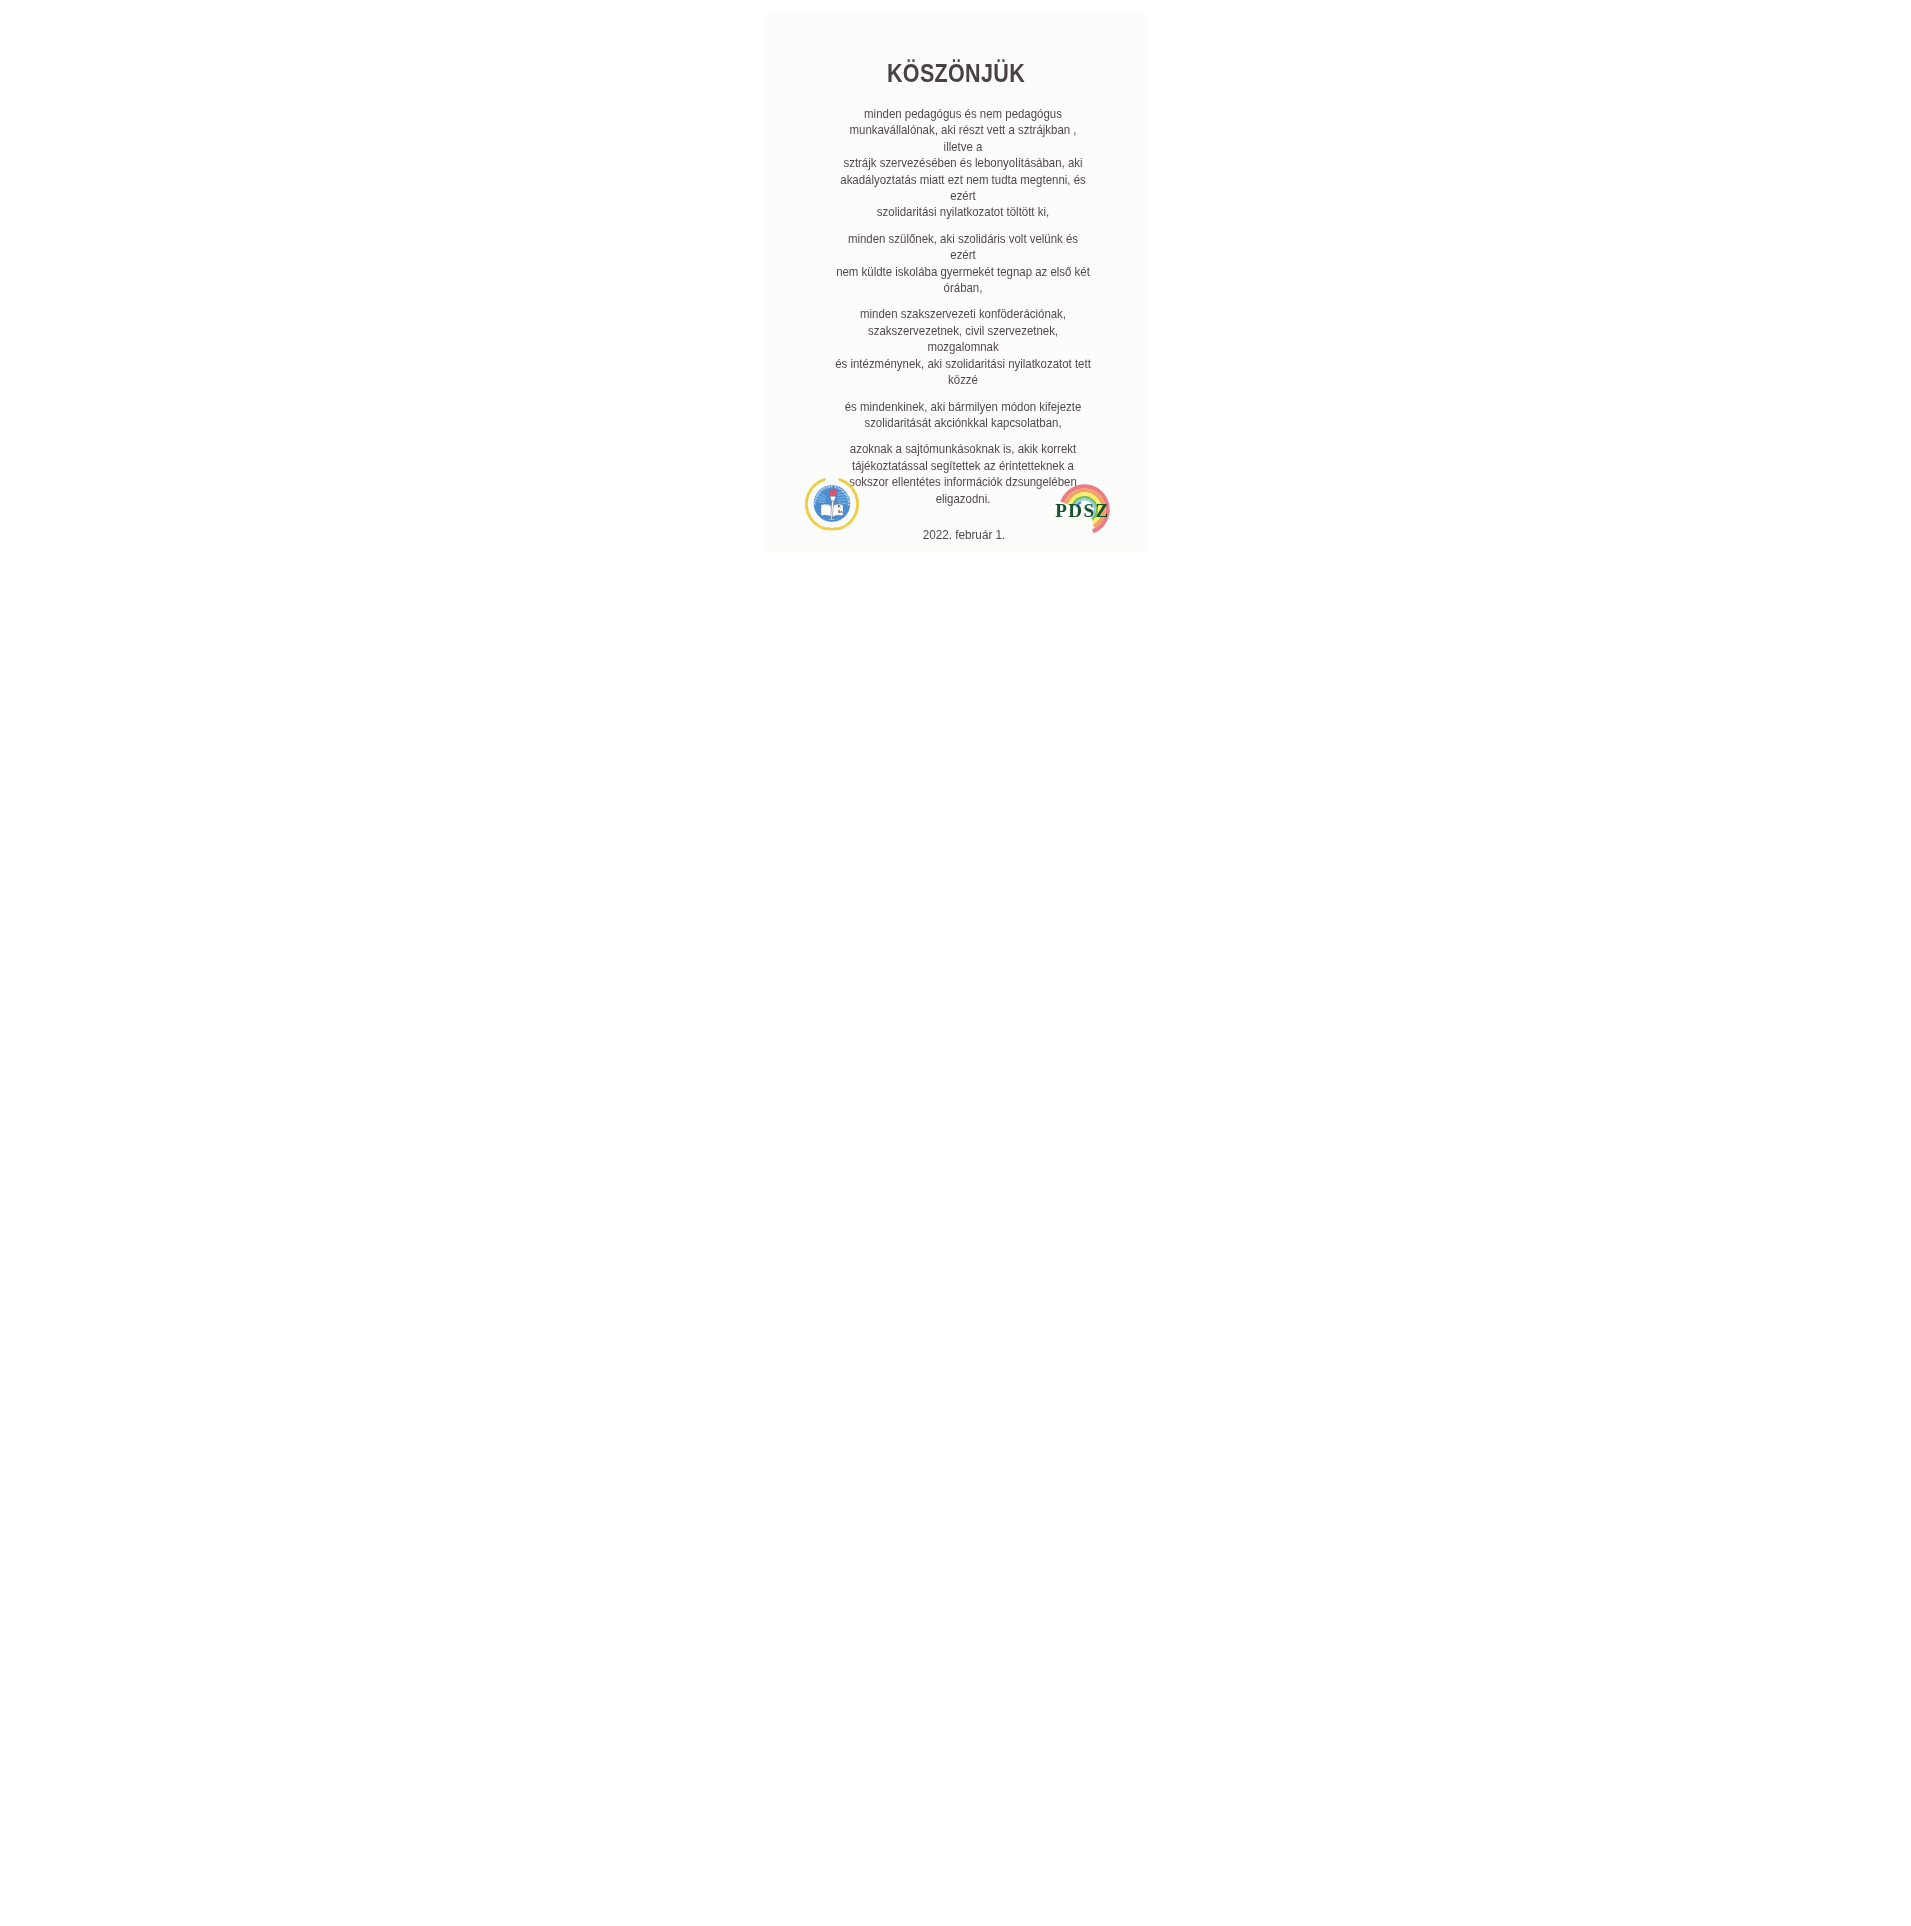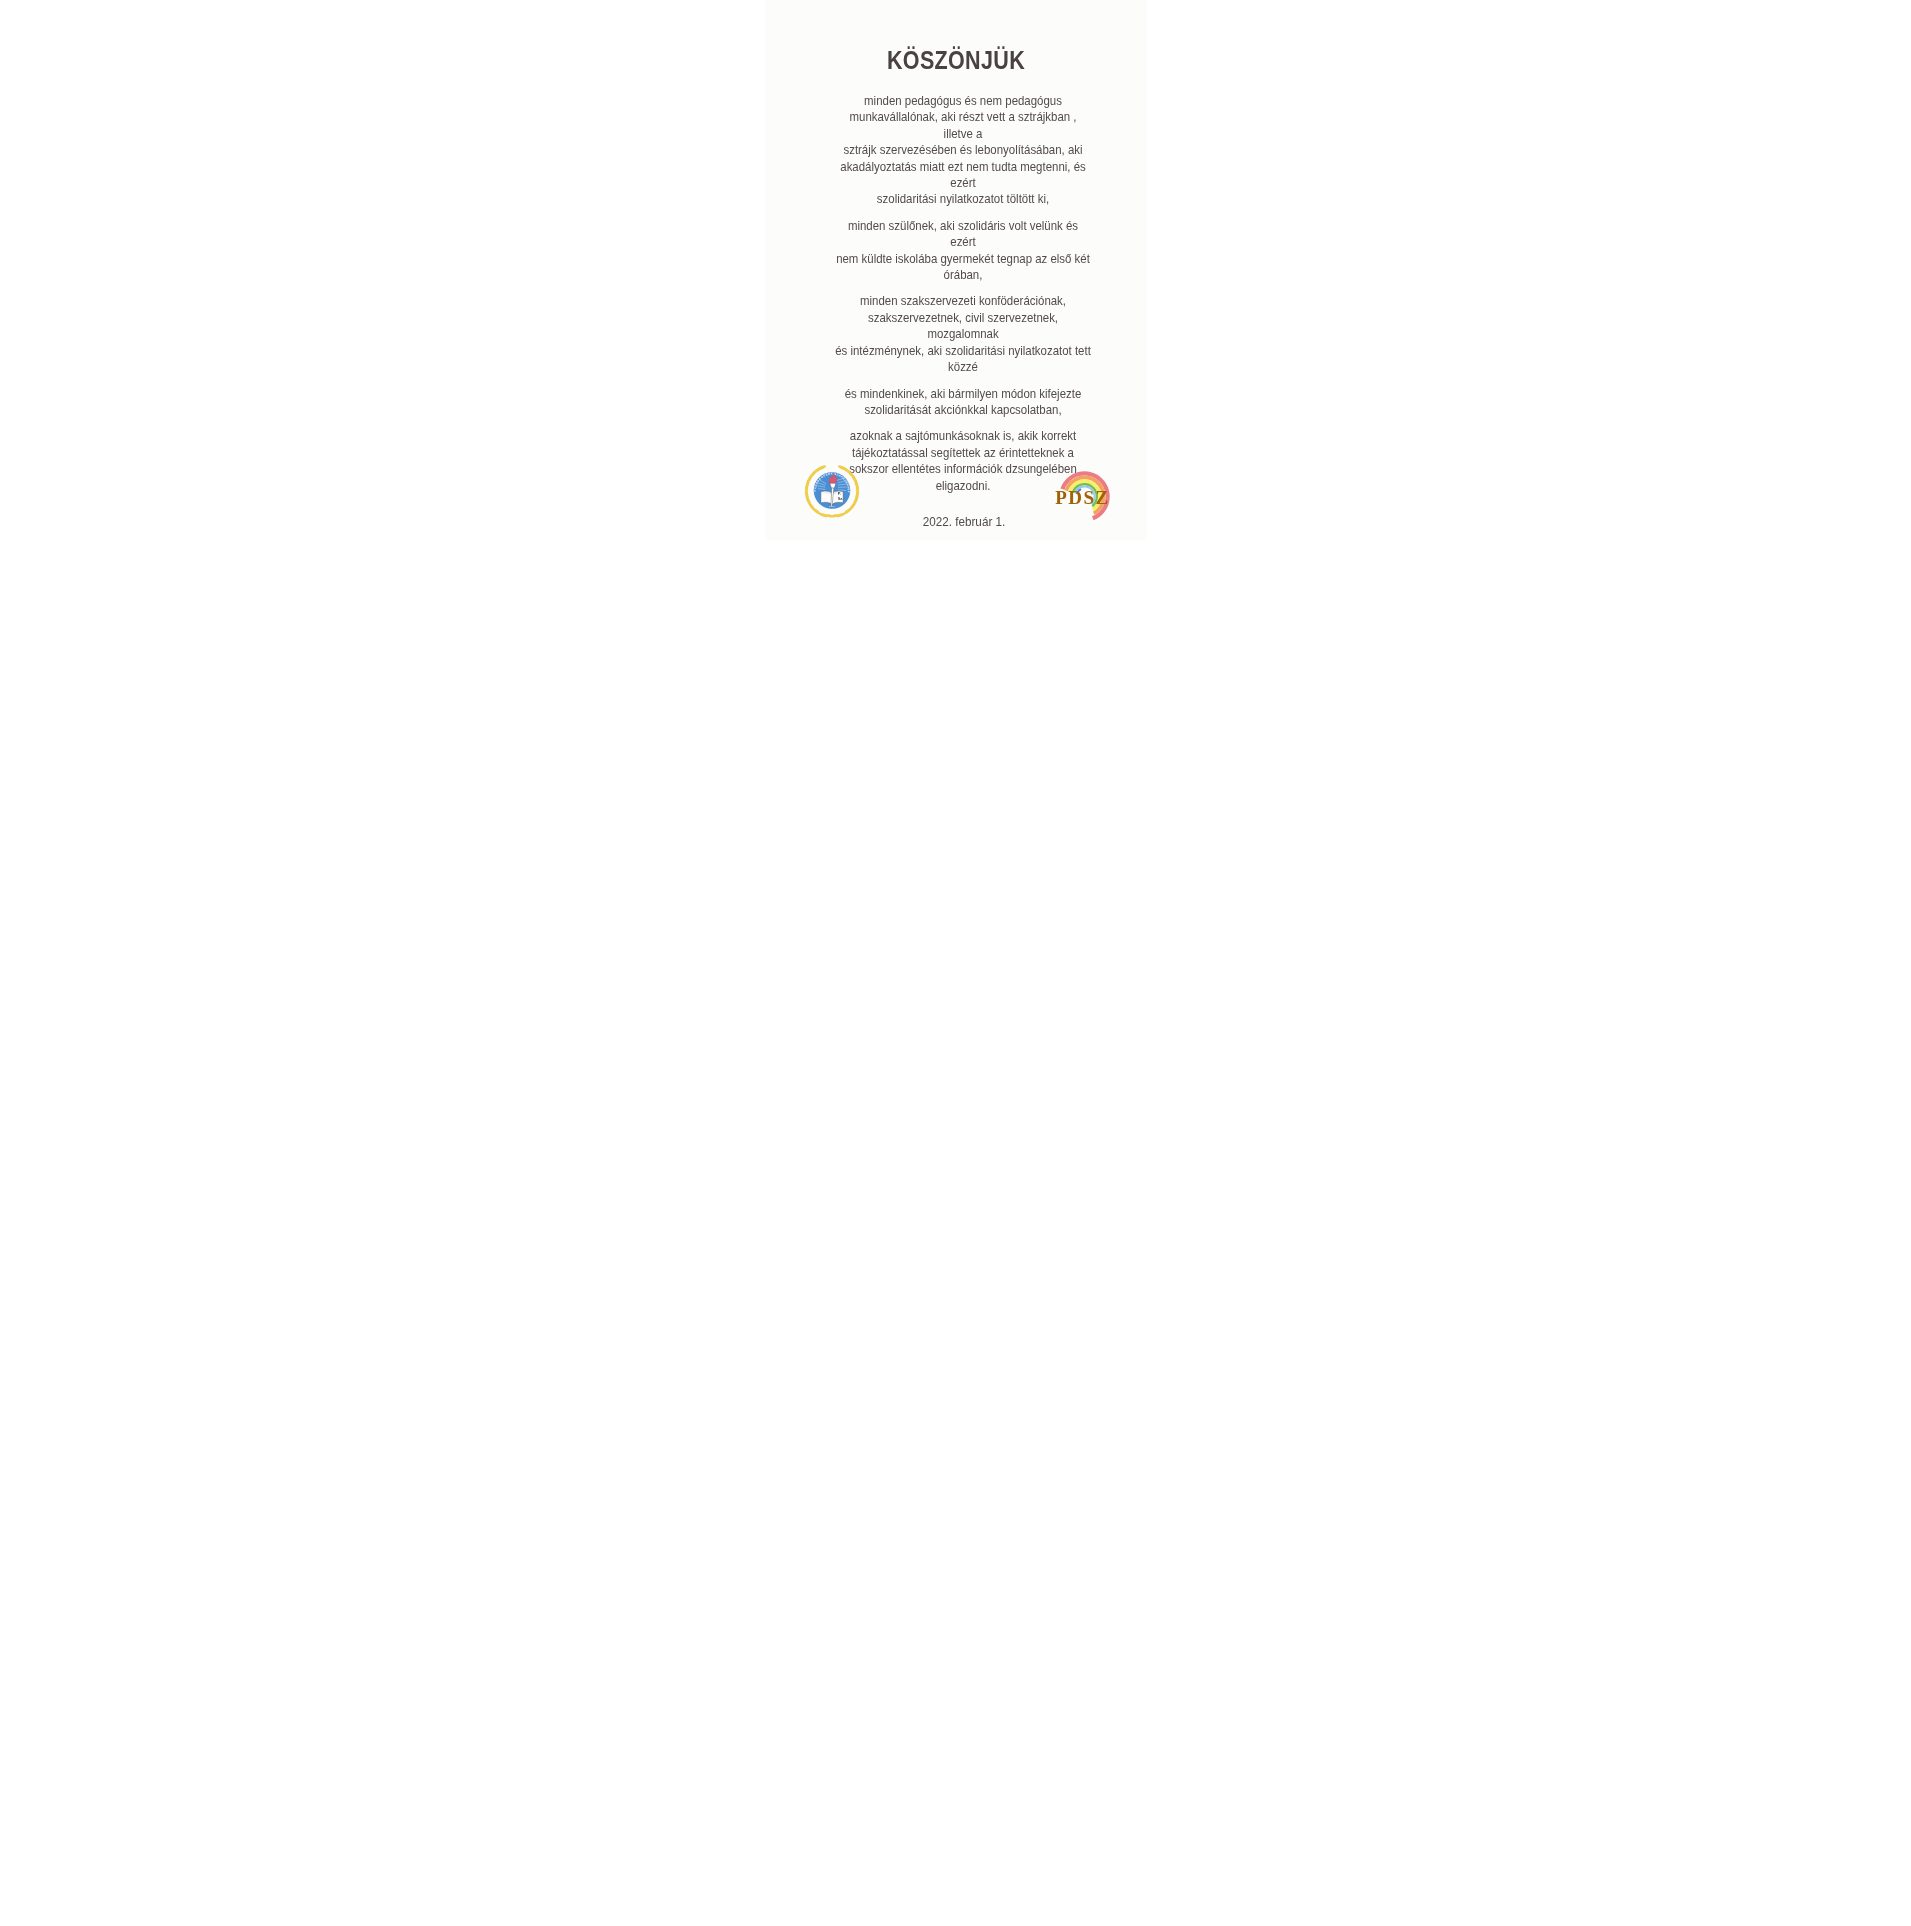--- a/index.html
+++ b/index.html
@@ -1,20 +1,20 @@
 <!DOCTYPE html>
 <html style="font-size:6.2px"><head>
 <meta charset="utf-8">
 <style>
   html, body { margin: 0; padding: 0; background: #ffffff; }
   .page {
     position: relative;
     width: 382px;
     height: 540px;
-    margin: 0 auto;
+    margin: 13px auto;
     background: #fcfcfa;
     overflow: hidden;
     font-family: "Liberation Sans", sans-serif;
   }
   .title {
     margin: 48px 0 0 0;
     text-align: center;
     font-size: 25px;
     font-weight: 700;
     letter-spacing: 0.4px;
@@ -67,21 +67,21 @@
   .pdsz-wordmark {
     position: absolute;
     left: -2.3px;
     top: 21.6px;
     width: 100%;
     text-align: left;
     font-family: "Liberation Serif", serif;
     font-weight: 700;
     font-size: 19px;
     letter-spacing: 1.5px;
-    color: #a16207;
+    color: #14532d;
     line-height: 1;
   }
   .seal-ring-text { font-family: "Liberation Sans", sans-serif; font-weight: 700; }
 </style>
 </head>
 <body>
 
 <div class="page">
 
   <h1 class="title">KÖSZÖNJÜK</h1>

